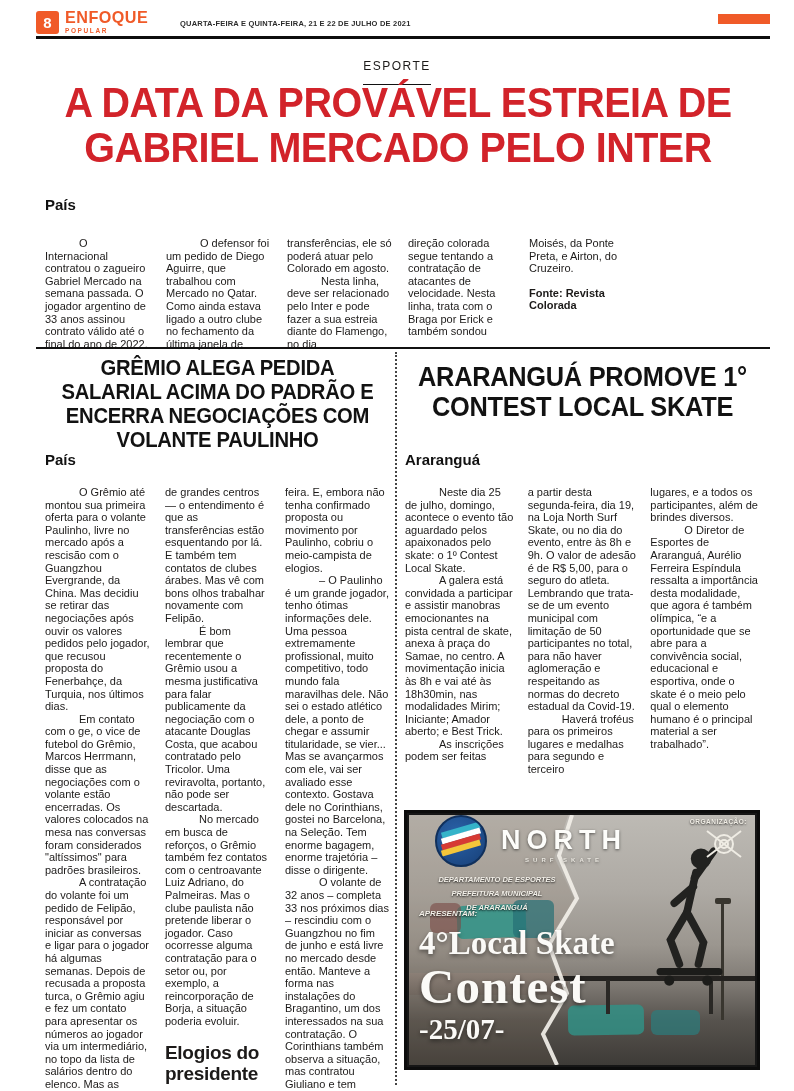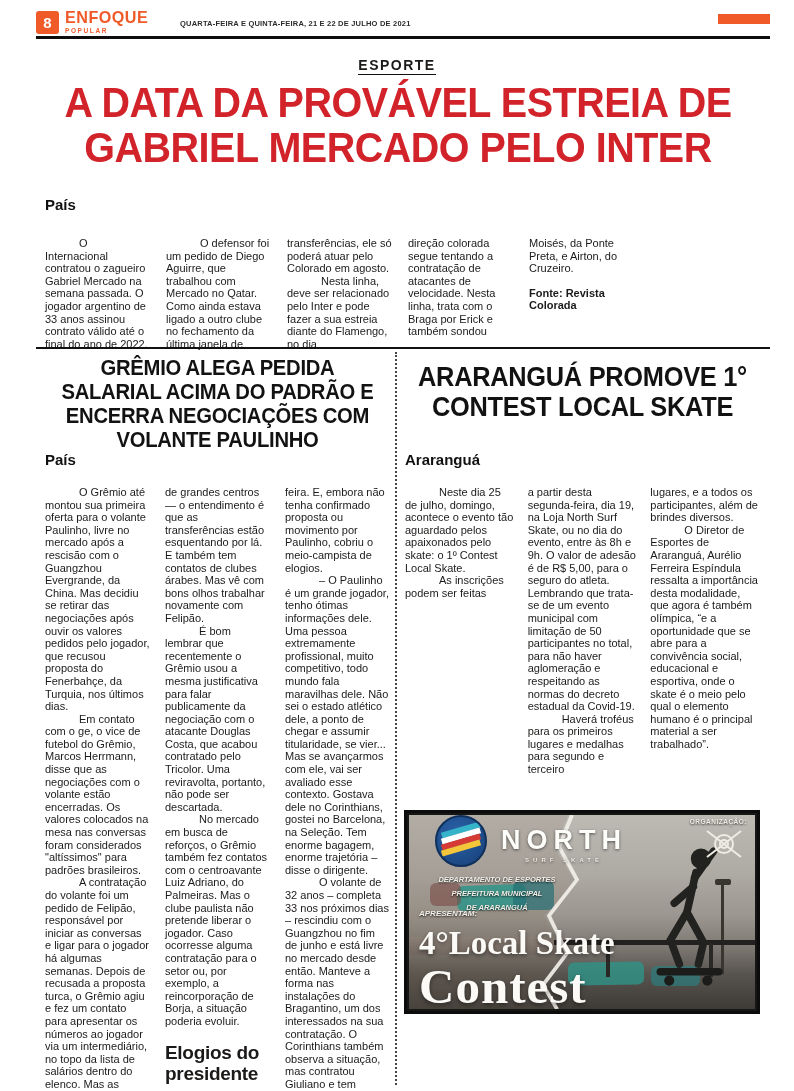--- a/index.html
+++ b/index.html
@@ -9,21 +9,21 @@
   .pagenum{position:absolute;left:36px;top:11px;width:23px;height:23px;background:#f05a28;
            border-radius:3px;color:#fff;font-weight:bold;font-size:15px;line-height:23px;text-align:center;}
   .logo{position:absolute;left:65px;top:9px;line-height:1;}
   .logo .l1{color:#f05a28;font-size:17px;font-weight:bold;letter-spacing:.5px;display:inline-block;transform:scaleX(.95);transform-origin:left;}
   .logo .l2{color:#f05a28;font-size:6.5px;font-weight:bold;letter-spacing:1.6px;margin-top:2px;}
   .edition-date{position:absolute;left:180px;top:19px;font-size:7.5px;font-weight:bold;color:#2b2b2b;letter-spacing:.2px;}
   .accent-bar{position:absolute;left:718px;top:14px;width:52px;height:10px;background:#f05a28;}
   .rule-thick{position:absolute;left:36px;top:36px;width:734px;height:3px;background:#0d0d0d;}
   
   .section-label{position:absolute;left:0;top:56px;width:794px;text-align:center;}
-  .section-label span{font-size:14px;font-weight:bold;letter-spacing:1.5px;border-bottom:1.5px solid #111;padding-bottom:1px;}
+  .section-label span{font-size:12px;font-weight:normal;letter-spacing:1.5px;border-bottom:1.5px solid #111;padding-bottom:11px;}
   .main-headline{position:absolute;left:36px;top:80px;width:724px;text-align:center;
                  color:#d2232a;font-weight:bold;font-size:42px;line-height:45px;
                  transform:scaleX(.94);letter-spacing:-.5px;}
   .kicker{position:absolute;font-size:15px;font-weight:bold;color:#111;}
   
   .cols{position:absolute;display:flex;}
   .col{font-size:11px;line-height:12.6px;color:#1c1a19;}
   .col p{margin:0;}
   .col .para.in{text-indent:34px;}
   .col .source{font-weight:bold;margin-top:12px;}
@@ -33,21 +33,21 @@
   .rule-mid{position:absolute;left:36px;top:347px;width:734px;height:2px;background:#111;}
   .dotted-div{position:absolute;left:395px;top:352px;height:733px;border-left:2px dotted #444;}
   .sub-headline{position:absolute;font-weight:bold;color:#121212;text-align:center;}
   .headline-gremio{left:45px;top:356px;width:345px;font-size:22px;line-height:24px;transform:scaleX(.92);letter-spacing:-.3px;}
   .headline-skate{left:405px;top:362px;width:355px;font-size:27px;line-height:30px;transform:scaleX(.94);letter-spacing:-.3px;}
   .cols-left{left:45px;top:486px;width:345px;gap:15px;}
   .cols-left .col{width:105px;}
   .cols-right{left:405px;top:486px;width:355px;gap:13px;}
   .cols-right .col{width:110px;}
   
-  .poster{position:absolute;left:404px;top:810px;width:356px;height:204px;background:#161616;
+  .poster{position:absolute;left:404px;top:810px;width:356px;height:260px;background:#161616;
           box-shadow:inset 0 0 0 3px #0c0c0c;}
   .poster-photo{position:absolute;left:5px;top:5px;right:5px;bottom:5px;overflow:hidden;
       background:linear-gradient(180deg,#bdbab4 0%,#aeaaa4 30%,#9b968f 52%,#7d7872 68%,#57534e 82%,#3e3b37 100%);}
   .tint-left{position:absolute;inset:0;background:rgba(122,104,88,.16);
       clip-path:polygon(0 0,46% 0,42% 17%,48% 34%,39% 52%,45% 71%,38% 88%,42% 100%,0 100%);}
   .graf{position:absolute;border-radius:6px;}
   .g1{left:14%;top:36%;width:20%;height:13%;background:#2f9488;opacity:.85;transform:rotate(-2deg);}
   .g2{left:30%;top:34%;width:12%;height:15%;background:#256f75;opacity:.7;}
   .g3{left:6%;top:35%;width:9%;height:12%;background:#7a4a44;opacity:.6;}
   .g4{left:46%;top:76%;width:22%;height:12%;background:#2f9488;opacity:.8;transform:rotate(-1deg);}
@@ -143,20 +143,21 @@
         <p class="para in">– O Paulinho é um grande jogador, tenho ótimas informações dele. Uma pessoa extremamente profissional, muito competitivo, todo mundo fala maravilhas dele. Não sei o estado atlético dele, a ponto de chegar e assumir titularidade, se vier... Mas se avançarmos com ele, vai ser avaliado esse contexto. Gostava dele no Corinthians, gostei no Barcelona, na Seleção. Tem enorme bagagem, enorme trajetória – disse o dirigente.</p>
         <p class="para in">O volante de 32 anos – completa 33 nos próximos dias – rescindiu com o Guangzhou no fim de junho e está livre no mercado desde então. Manteve a forma nas instalações do Bragantino, um dos interessados na sua contratação. O Corinthians também observa a situação, mas contratou Giuliano e tem conversas avançadas com Renato Augusto.</p>
       </div>
   </div>
 
   <div class="sub-headline headline-skate">ARARANGUÁ PROMOVE 1° CONTEST LOCAL SKATE</div>
   <div class="kicker" style="left:405px;top:451px;">Araranguá</div>
   <div class="cols cols-right">
     <div class="col">
         <p class="para in">Neste dia 25 de julho, domingo, acontece o evento tão aguardado pelos apaixonados pelo skate: o 1º Contest Local Skate.</p>
+        <p class="para in">A galera está convidada a participar e assistir manobras emocionantes na pista central de skate, anexa à praça do Samae, no centro. A movimentação inicia às 8h e vai até às 18h30min, nas modalidades Mirim; Iniciante; Amador aberto; e Best Trick.</p>
         <p class="para in">As inscrições podem ser feitas</p>
       </div>
     <div class="col">
         <p class="para">a partir desta segunda-feira, dia 19, na Loja North Surf Skate, ou no dia do evento, entre às 8h e 9h. O valor de adesão é de R$ 5,00, para o seguro do atleta. Lembrando que trata-se de um evento municipal com limitação de 50 participantes no total, para não haver aglomeração e respeitando as normas do decreto estadual da Covid-19.</p>
         <p class="para in">Haverá troféus para os primeiros lugares e medalhas para segundo e terceiro</p>
       </div>
     <div class="col">
         <p class="para">lugares, e a todos os participantes, além de brindes diversos.</p>
         <p class="para in">O Diretor de Esportes de Araranguá, Aurélio Ferreira Espíndula ressalta a importância desta modalidade, que agora é também olímpica, “e a oportunidade que se abre para a convivência social, educacional e esportiva, onde o skate é o meio pelo qual o elemento humano é o principal material a ser trabalhado”.</p>
       </div>

